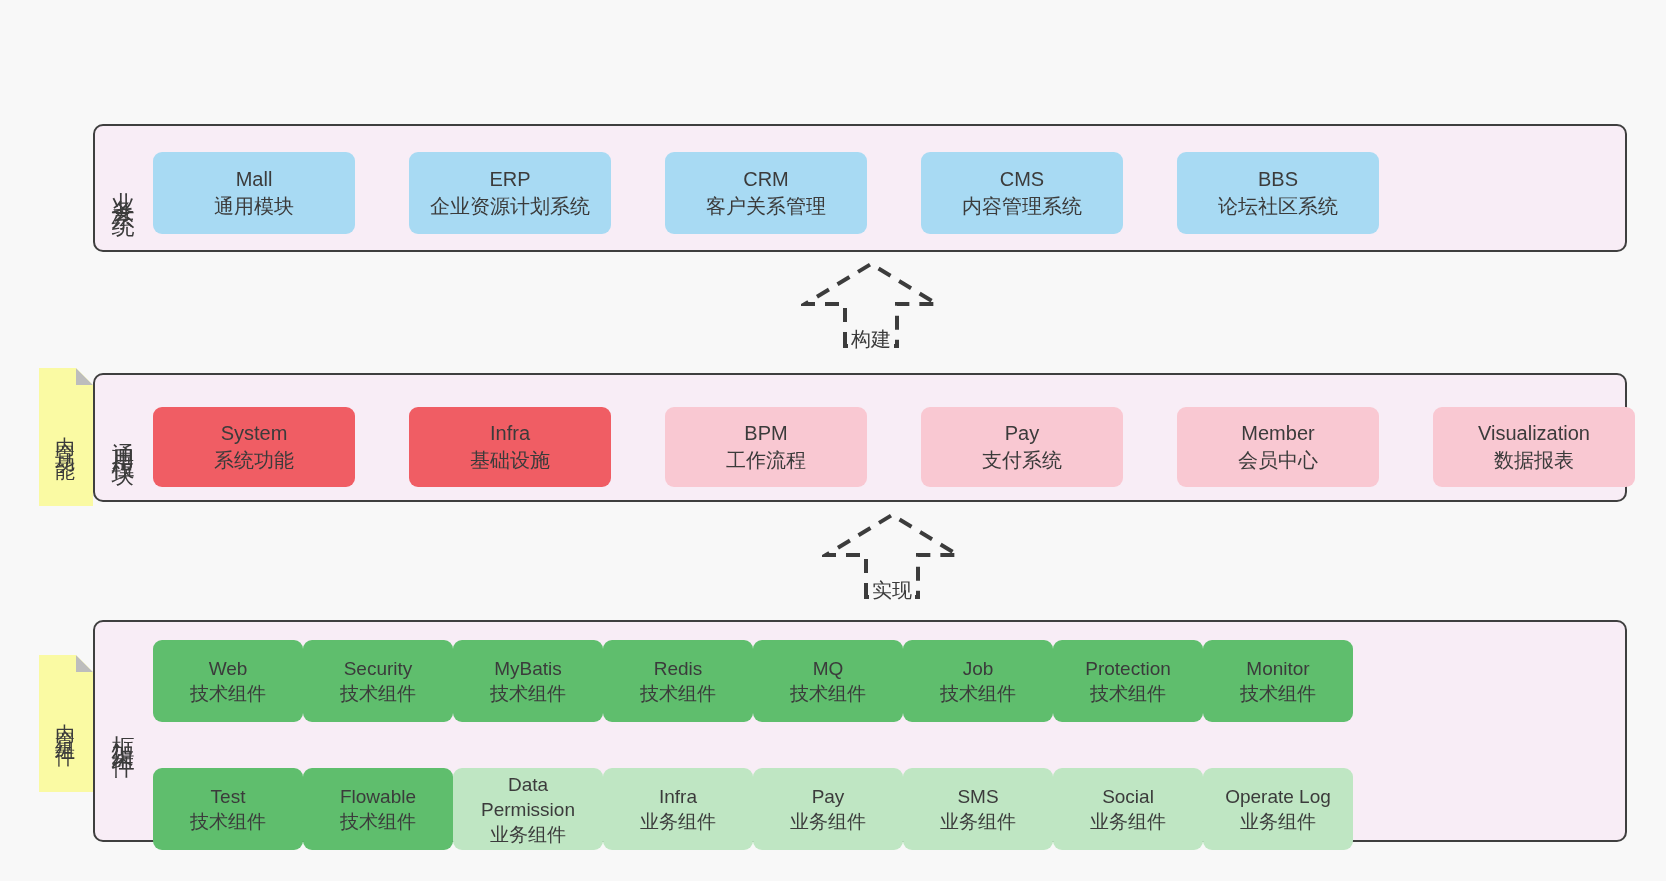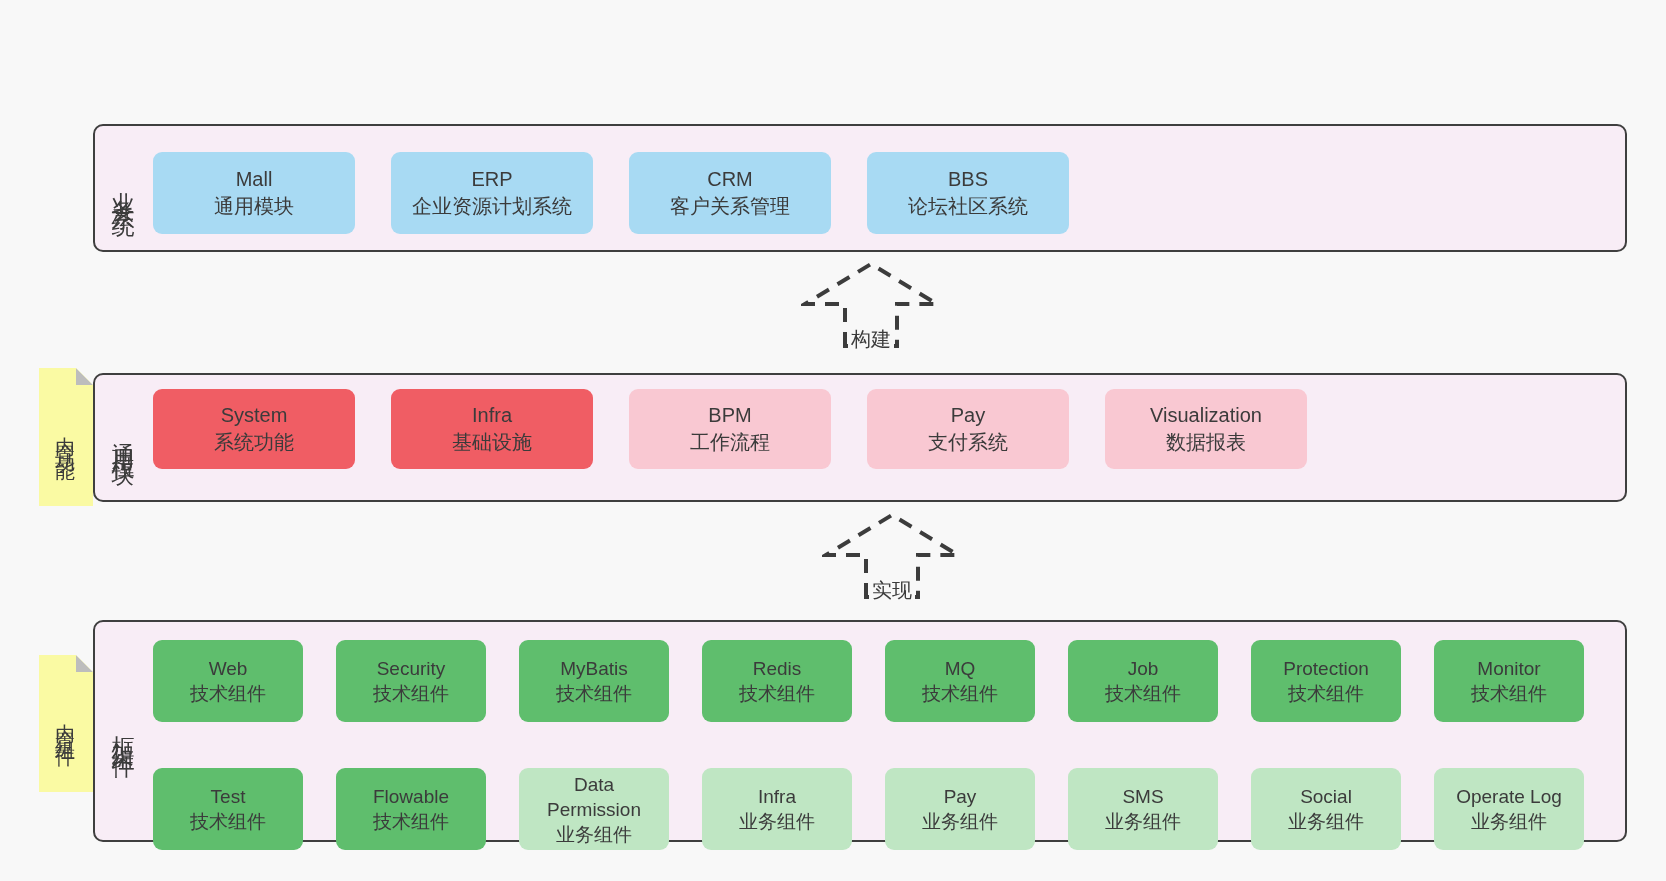--- a/index.html
+++ b/index.html
@@ -19,22 +19,22 @@
     position:absolute;left:93px;width:1534px;box-sizing:border-box;
     background:var(--section_bg);border:2px solid var(--border);border-radius:10px;
   }
   .v-label{
     position:absolute;left:10px;top:0;bottom:0;width:38px;
     display:flex;align-items:center;justify-content:center;
     writing-mode:vertical-rl;text-orientation:upright;
     font-size:23px;letter-spacing:7px;color:var(--text);white-space:nowrap;
   }
   .box-row{position:absolute;left:58px;display:flex;}
-  .row6{gap:36px;}
-  .row8{gap:33px;}
+  .row6{gap:54px;}
+  .row8{}
   .box{
     width:202px;height:82px;border-radius:9px;box-sizing:border-box;
     display:flex;flex-direction:column;align-items:center;justify-content:center;
     text-align:center;font-size:20px;line-height:27px;padding:2px 10px;
   }
   .row6.modules-row .box{height:80px;}
   .row8 .box{width:150px;font-size:19px;line-height:25px;padding:2px 9px;}
   .c-blue{background:var(--blue);}
   .c-red{background:var(--red);}
   .c-pink{background:var(--pink);}
@@ -77,52 +77,60 @@
         </div>
         <div class="box c-blue">
           <div>ERP</div>
           <div>企业资源计划系统</div>
         </div>
         <div class="box c-blue">
           <div>CRM</div>
           <div>客户关系管理</div>
         </div>
         <div class="box c-blue">
+          <div>CMS</div>
+          <div>内容管理系统</div>
+        </div>
+        <div class="box c-blue">
           <div>BBS</div>
           <div>论坛社区系统</div>
         </div>
       </div>
   </section>
 
   <div class="arrow" style="left:801px;top:260px;">
     <svg viewBox="0 0 140 88">
       <path class="arrow-path" d="M44 86 L44 44 L4 44 L70 4 L136 44 L96 44 L96 86 Z"></path>
     </svg>
     <span class="arrow-label">构建</span>
   </div>
 
   <section class="band" style="top:373px;height:129px;">
     <div class="v-label">通用模块</div>
-    <div class="box-row row6 modules-row" style="top:14px;">
+    <div class="box-row row6 modules-row" style="top:32px;">
 
     <div class="box c-red">
           <div>System</div>
           <div>系统功能</div>
         </div>
         <div class="box c-red">
           <div>Infra</div>
           <div>基础设施</div>
         </div>
         <div class="box c-pink">
           <div>BPM</div>
           <div>工作流程</div>
         </div>
         <div class="box c-pink">
           <div>Pay</div>
           <div>支付系统</div>
+        </div>
+        <div class="box c-pink">
+          <div>Member</div>
+          <div>会员中心</div>
         </div>
         <div class="box c-pink">
           <div>Visualization</div>
           <div>数据报表</div>
         </div>
       </div>
   </section>
   <div class="note" style="top:368px;height:138px;">内置功能</div>
 
   <div class="arrow" style="left:822px;top:511px;">

